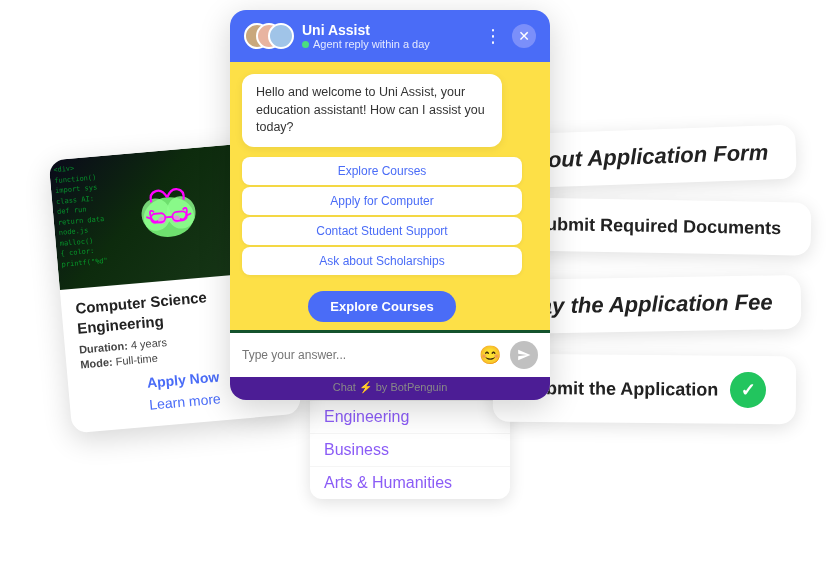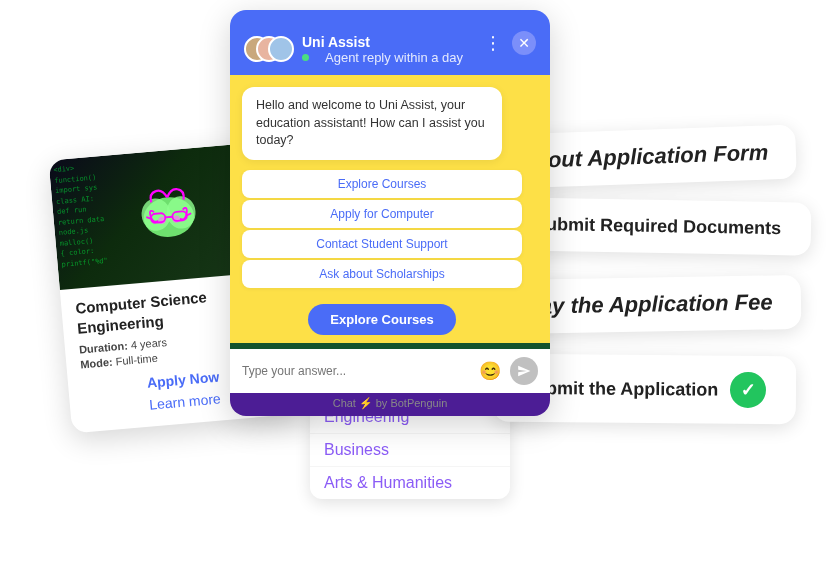--- a/index.html
+++ b/index.html
@@ -33,21 +33,20 @@
       padding: 10px 14px;
       display: flex;
       align-items: center;
       justify-content: space-between;
       border-radius: 14px 14px 0 0;
     }
     .chat-header-left {
       display: flex;
       align-items: center;
       gap: 10px;
-      margin-top: 13px;
     }
     .avatar-group {
       display: flex;
       position: relative;
       width: 48px;
       height: 32px;
     }
     .avatar-img {
       width: 26px;
       height: 26px;
@@ -61,23 +60,23 @@
     .avatar-img:nth-child(3) { left: 24px; background: #a0c4e8; }
     .chat-header-info { }
     .chat-title {
       color: white;
       font-weight: 700;
       font-size: 14px;
     }
     .chat-status {
       display: flex;
       align-items: center;
-      gap: 16px;
+      gap: 4px;
       color: rgba(255,255,255,0.85);
-      font-size: 13px;
+      font-size: 11px;
     }
     .status-dot {
       width: 7px;
       height: 7px;
       background: #4ade80;
       border-radius: 50%;
       display: inline-block;
     }
     .chat-header-actions {
       display: flex;
@@ -157,21 +156,21 @@
       font-size: 13px;
       font-weight: 600;
       cursor: pointer;
       margin: 8px auto;
       display: block;
     }
 
     
     .chat-input-bar {
       background: white;
-      border-top: 6px solid #14532d;
+      border-top: 3px solid #14532d;
       padding: 8px 12px;
       display: flex;
       align-items: center;
       gap: 8px;
     }
     .chat-input {
       flex: 1;
       border: none;
       outline: none;
       font-size: 12px;

